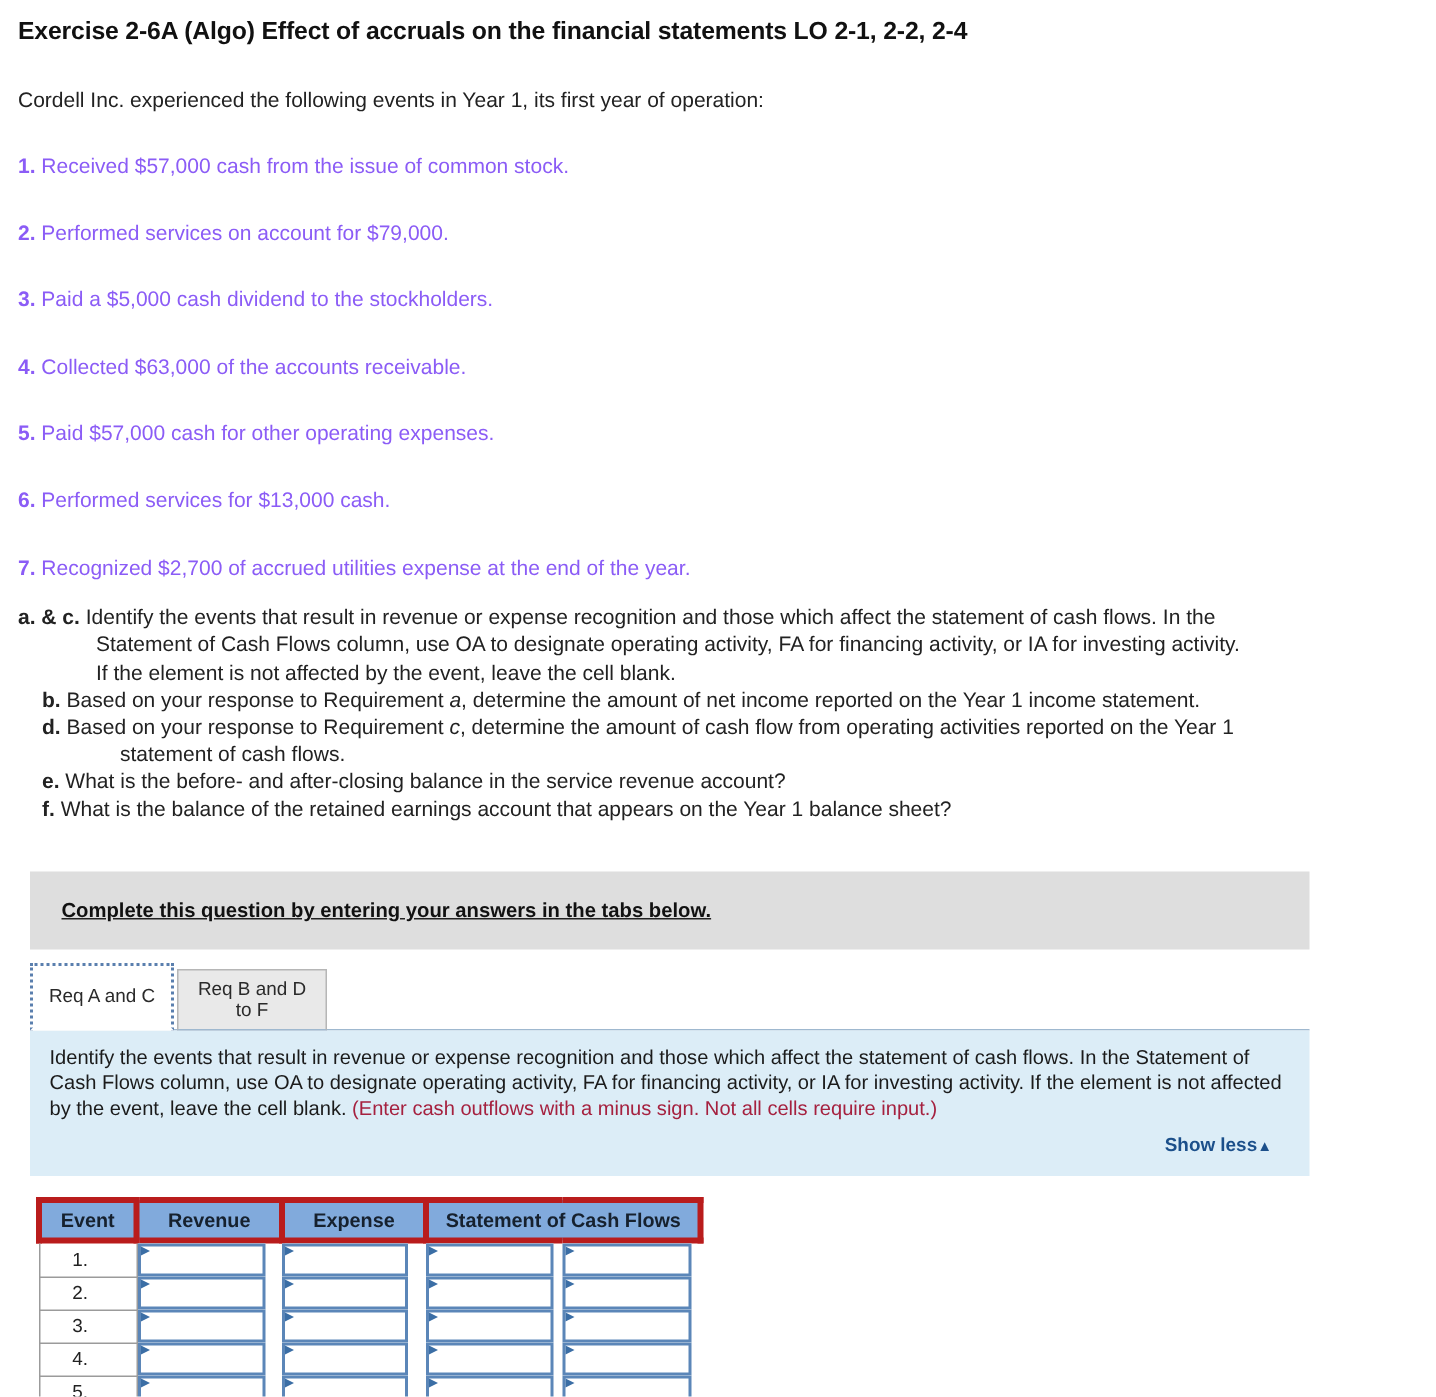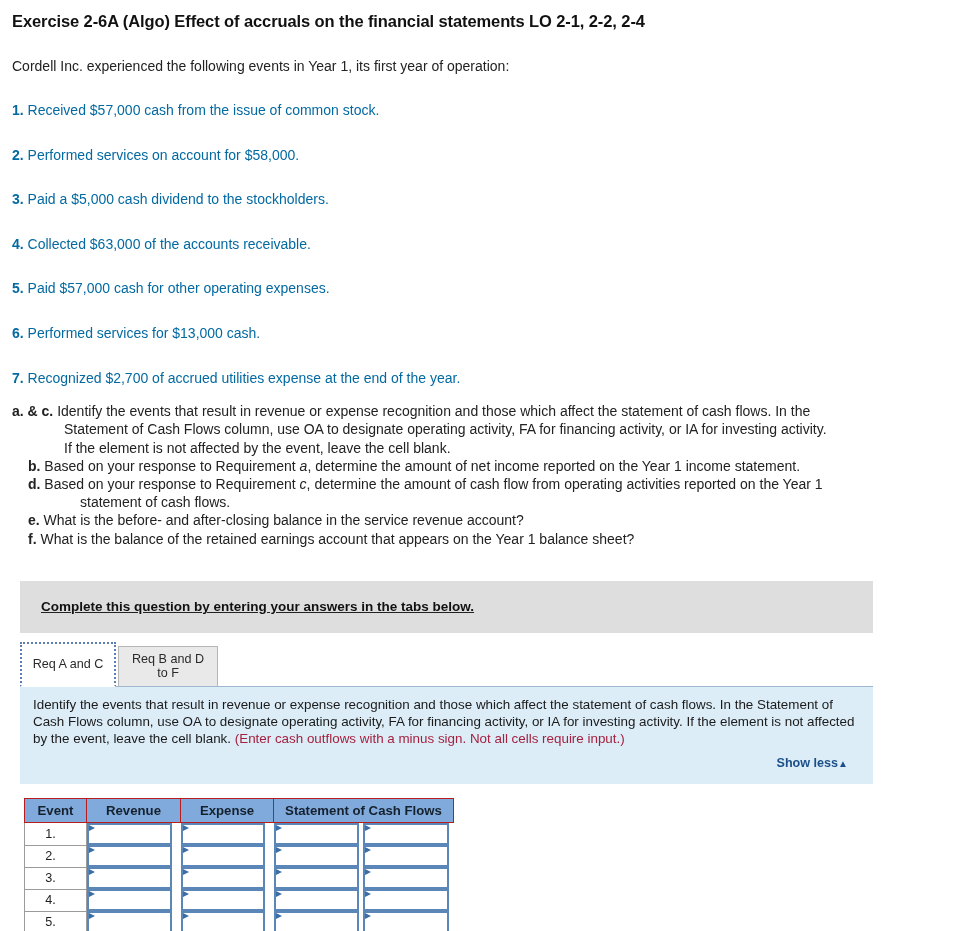--- a/index.html
+++ b/index.html
@@ -35,21 +35,21 @@
     color: #222;
   }
 
   
   .events {
     margin: 16px 0 0 2px;
     line-height: 16.6px;
   }
   .event-line {
     font-size: 14px;
-    color: #0369a1;
+    color: #8b5cf6;
     white-space: nowrap;
     margin-top: 28px;
   }
   .event-line b { font-weight: bold; }
 
   
   .required-head {
     margin: 33px 0 0 2px;
     font-weight: bold;
     font-size: 14px;
@@ -159,21 +159,21 @@
   .show-less .caret { font-size: 10px; }
 
   
   .table-wrap { margin: 14px 0 0 14px; }
   table.grid {
     border-collapse: collapse;
     table-layout: fixed;
   }
   table.grid th {
     background: #81aadc;
-    border: 1px solid #b91c1c;
+    border: 4px solid #b91c1c;
     font-size: 13.2px;
     font-weight: bold;
     color: #16212e;
     height: 21px;
     padding: 1px 4px;
     text-align: center;
     white-space: nowrap;
   }
   td.evt {
     border: 1px solid #9b9b9b;
@@ -253,21 +253,21 @@
 <body>
 
 <div class="page">
 
   <div class="ex-title">Exercise 2-6A (Algo) Effect of accruals on the financial statements LO 2-1, 2-2, 2-4</div>
 
   <div class="intro">Cordell Inc. experienced the following events in Year 1, its first year of operation:</div>
 
   <div class="events">
     <div class="event-line"><b>1.</b> <span>Received $57,000 cash from the issue of common stock.</span></div>
-    <div class="event-line"><b>2.</b> <span>Performed services on account for $58,000.</span></div>
+    <div class="event-line"><b>2.</b> <span>Performed services on account for $79,000.</span></div>
     <div class="event-line"><b>3.</b> <span>Paid a $5,000 cash dividend to the stockholders.</span></div>
     <div class="event-line"><b>4.</b> <span>Collected $63,000 of the accounts receivable.</span></div>
     <div class="event-line"><b>5.</b> <span>Paid $57,000 cash for other operating expenses.</span></div>
     <div class="event-line"><b>6.</b> <span>Performed services for $13,000 cash.</span></div>
     <div class="event-line"><b>7.</b> <span>Recognized $2,700 of accrued utilities expense at the end of the year.</span></div>
   </div>
 
 
   <div class="req-list">
     <div class="req-item ac-item"><b>a. &amp; c.</b> <span>Identify the events that result in revenue or expense recognition and those which affect the statement of cash flows. In the Statement of Cash Flows column, use OA to designate operating activity, FA for financing activity, or IA for investing activity. If the element is not affected by the event, leave the cell blank.</span></div>

